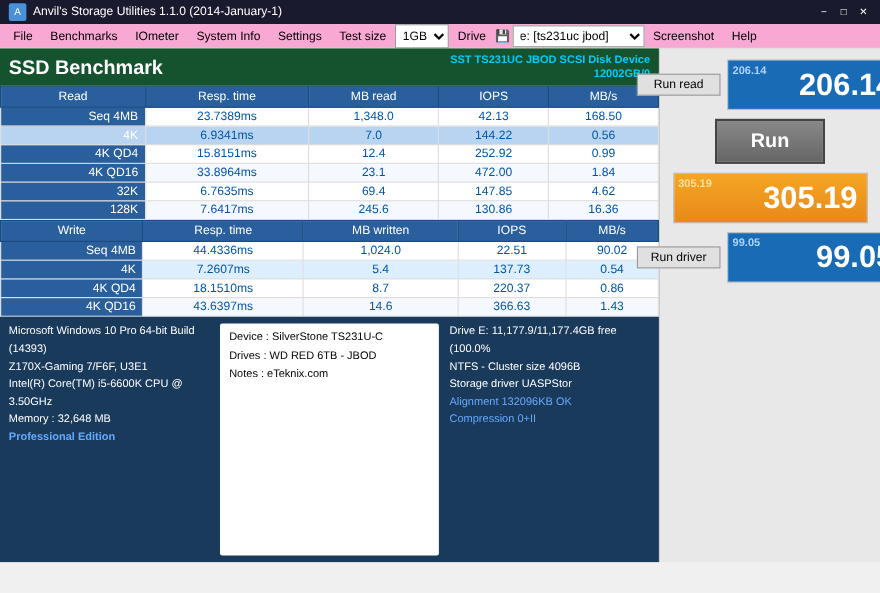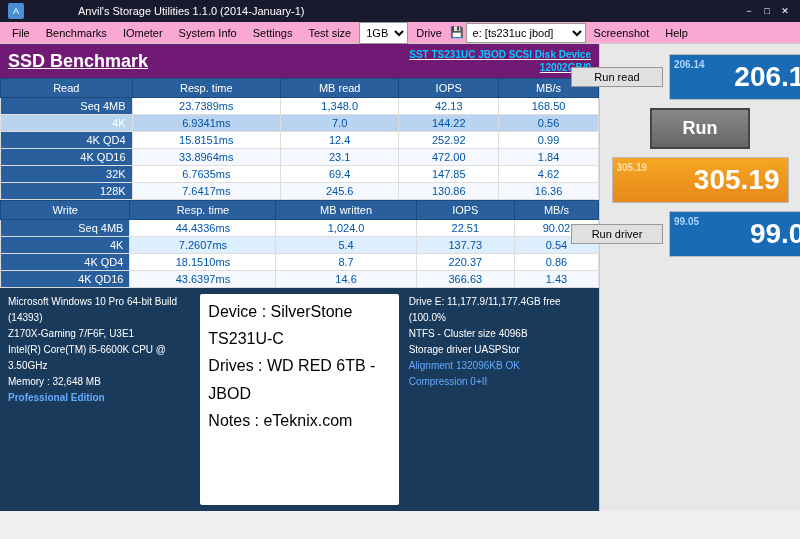--- a/index.html
+++ b/index.html
@@ -26,21 +26,21 @@
       width: 16px;
       height: 16px;
       margin-right: 6px;
       background: #4a90d9;
       border-radius: 2px;
       display: inline-flex;
       align-items: center;
       justify-content: center;
       font-size: 9px;
     }
-    .title-bar-title { flex: 1; margin-left: 48px; }
+    .title-bar-title { flex: 1; }
     .title-bar-controls {
       display: flex;
       gap: 4px;
     }
     .title-btn {
       width: 14px;
       height: 14px;
       border: none;
       cursor: pointer;
       font-size: 9px;
@@ -92,29 +92,28 @@
     
     .left-panel {
       flex: 1;
       background: white;
       border-right: 1px solid #ccc;
       display: flex;
       flex-direction: column;
     }
 
     .ssd-title {
-      background: #701a75;
+      background: #14532d;
       color: white;
       font-size: 18px;
       font-weight: bold;
       padding: 4px 8px;
       display: flex;
       align-items: center;
       justify-content: space-between;
-      text-decoration: underline;
     }
     .ssd-title-right {
       color: #00ccff;
       font-size: 10px;
       text-align: right;
       line-height: 1.3;
     }
 
     
     .bench-table {
@@ -161,21 +160,21 @@
       color: white;
       font-size: 10px;
       padding: 6px 8px;
       flex: 1;
       gap: 10px;
     }
     .info-col { flex: 1; line-height: 1.6; }
     .info-device {
       background: white;
       color: #000;
-      font-size: 16px;
+      font-size: 10px;
       padding: 4px 8px;
       border-radius: 2px;
       flex: 1;
       line-height: 1.7;
     }
     .info-right { flex: 1; line-height: 1.6; }
     .info-link { color: #66aaff; }
     .professional { color: #66aaff; font-weight: bold; }
 
     
@@ -230,21 +229,21 @@
       padding: 8px 24px;
       width: 100px;
     }
 
     .action-btn {
       background: #e0e0e0;
       border: 1px solid #999;
       cursor: pointer;
       padding: 3px 10px;
       font-size: 11px;
-      width: 92px;
+      width: 76px;
     }
 
     .highlighted-row td {
       background: #b8d4f0 !important;
     }
 
     .table-section {
       width: 100%;
     }
   </style>

